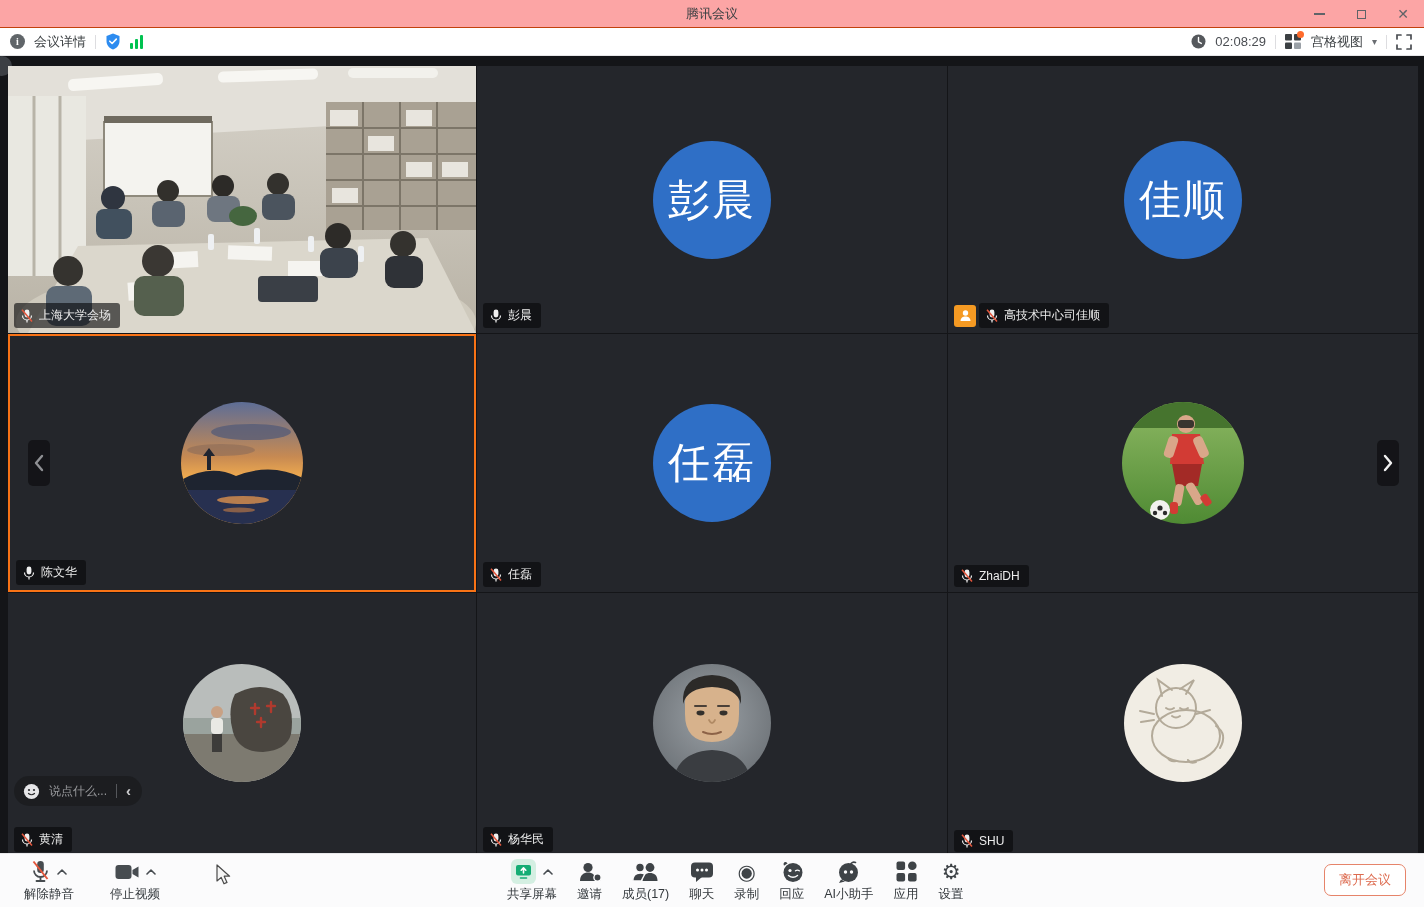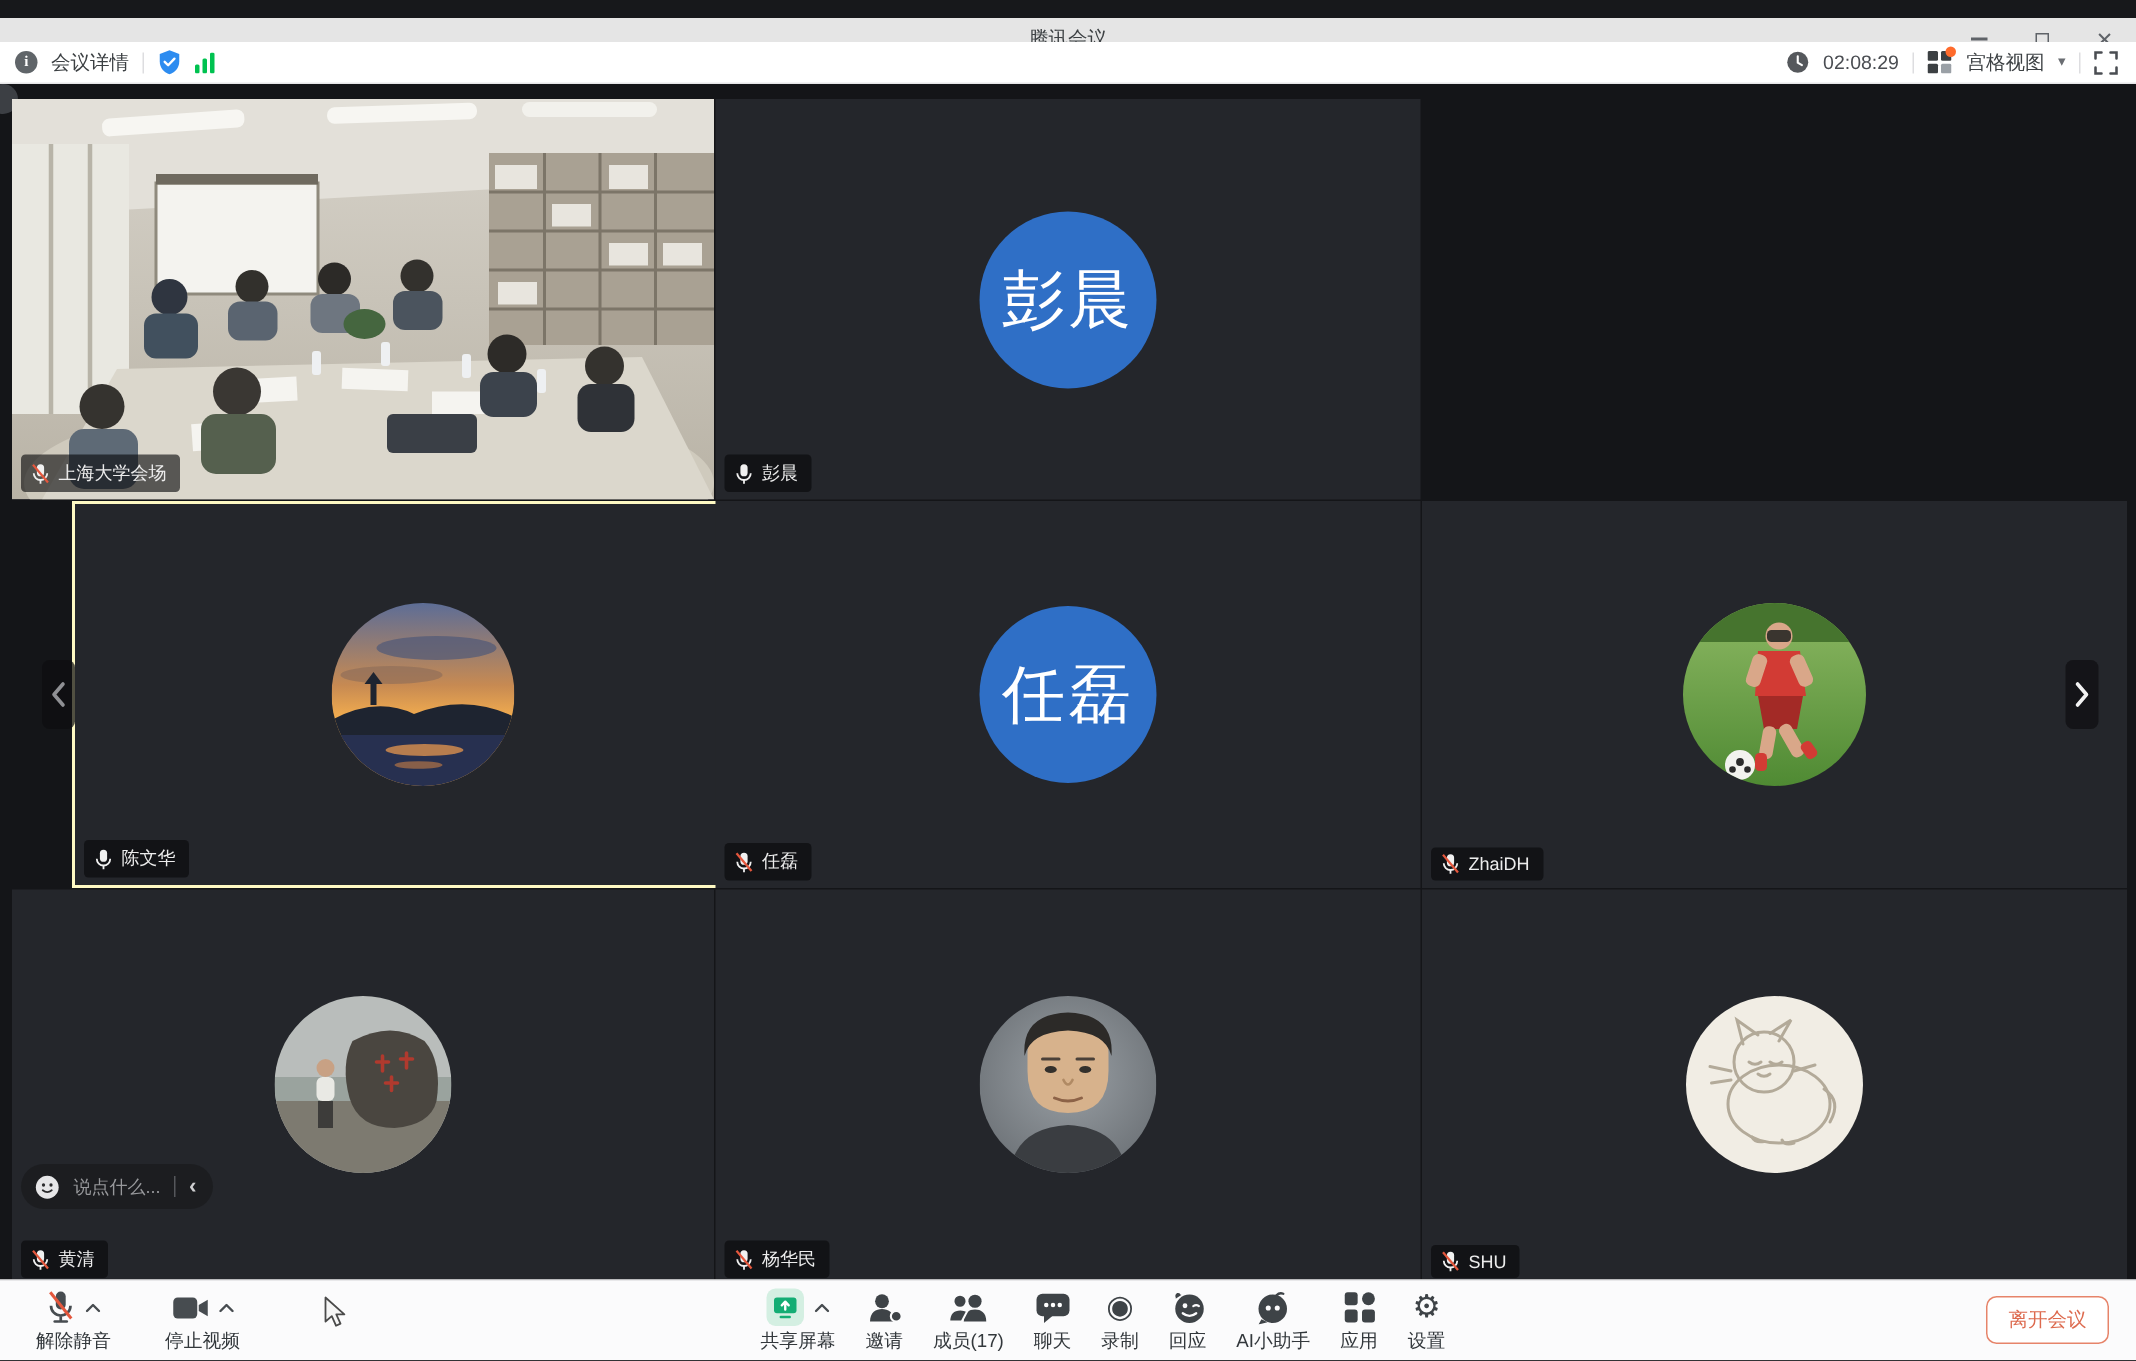--- a/index.html
+++ b/index.html
@@ -1,21 +1,21 @@
 <!DOCTYPE html>
 <html><head>
 <meta charset="utf-8">
 <style>
   * { box-sizing: border-box; margin: 0; padding: 0; }
   html,body { width:1424px; height:907px; overflow:hidden; }
   body { font-family:"Liberation Sans","DejaVu Sans",sans-serif; background:#17181b; }
   .app { position:relative; width:1424px; height:907px; overflow:hidden; background:#17181b; }
 
   
-  .titlebar { position:absolute; left:0; top:0; width:100%; height:28px; background:#e5e5e5; border-bottom:3px solid #c2410c;margin-top:12px; }
+  .titlebar { position:absolute; left:0; top:0; width:100%; height:28px; background:#fca5a5; border-bottom:1px solid #c2410c; }
   .win-title { position:absolute; left:0; right:0; top:0; height:28px; line-height:28px; text-align:center; font-size:13px; color:#3c4043; }
   .win-btns { position:absolute; right:0; top:0; height:28px; display:flex; }
   .win-btn { width:42px; height:28px; display:flex; align-items:center; justify-content:center; color:#555; font-size:13px; cursor:default; }
   .ico-min { width:11px; height:1.5px; background:#5f6368; display:inline-block; }
   .ico-max { width:9px; height:9px; border:1.4px solid #5f6368; display:inline-block; }
   .ico-close { font-size:14px; color:#5f6368; }
 
   
   .subheader { position:absolute; left:0; top:28px; width:100%; height:28px; background:#ffffff; border-bottom:1px solid #e6e6e8; }
   .sh-left { position:absolute; left:10px; top:0; height:27px; display:flex; align-items:center; gap:9px; }
@@ -24,21 +24,21 @@
   .info-circle { width:15px; height:15px; border-radius:50%; background:#606569; color:#fff; font-size:10px; font-weight:bold; display:flex; align-items:center; justify-content:center; font-family:"Liberation Serif",serif; }
   .sh-text { font-size:13px; color:#3c4043; }
   .timer-text { font-size:13px; color:#4a4d52; }
   .caret-down { font-size:10px; color:#6a6d72; }
   .grid-ico-wrap { position:relative; width:17px; height:15px; }
   .notify-dot { position:absolute; right:-2px; top:-3px; width:7px; height:7px; border-radius:50%; }
 
   
   .stage { position:absolute; left:0; top:56px; width:1424px; height:797px; background:#141518; }
   .tile { position:absolute; background:#24262b; overflow:hidden; display:flex; align-items:center; justify-content:center; }
-  .tile.active { border:2px solid #fef9c3;margin-left:40px; }
+  .tile.active { border:2px solid #f97316; }
   .tile-video { position:absolute; inset:0; }
   .avatar { width:118px; height:118px; border-radius:50%; color:#fff; font-size:42px; letter-spacing:2px; display:flex; align-items:center; justify-content:center; }
   .photo-avatar { width:122px; height:122px; border-radius:50%; overflow:hidden; }
   .pill-row { position:absolute; left:6px; bottom:5px; display:flex; align-items:center; gap:3px;text-align:center; }
   .pill { display:flex; align-items:center; gap:6px; background:rgba(8,8,10,.62); color:#ececec; font-size:12px; padding:4px 9px 4px 7px; border-radius:3px; white-space:nowrap; }
   .pill-low { bottom:1px; }
   .badge { width:22px; height:22px; border-radius:3px; display:flex; align-items:center; justify-content:center; }
 
   .nav-arrow { position:absolute; width:22px; height:46px; background:rgba(14,14,16,.72); border-radius:5px; display:flex; align-items:center; justify-content:center; cursor:pointer; }
 
@@ -225,20 +225,40 @@
           <svg width="12" height="14" viewBox="0 0 12 14">
             <rect x="3.6" y="0.5" width="4.8" height="8" rx="2.4" fill="#f0f0f0"></rect>
             <path d="M1.5 6.5a4.5 4.5 0 0 0 9 0" fill="none" stroke="#f0f0f0" stroke-width="1.2"></path>
             <line x1="6" y1="11" x2="6" y2="13.5" stroke="#f0f0f0" stroke-width="1.2"></line>
           </svg>
           <span>彭晨</span>
         </span>
       </div>
     </div>
 
+    <div class="tile" style="left:948px; top:10px; width:470px; height:267px;">
+      <div class="avatar" style="background:#2F6FC6">佳顺</div>
+      <div class="pill-row">
+        <span class="badge" style="background:#F59A23">
+          <svg width="13" height="13" viewBox="0 0 13 13">
+              <circle cx="6.5" cy="4" r="2.7" fill="#fff"></circle>
+              <path d="M1.5 12 C1.5 8.8 4 7.4 6.5 7.4 C9 7.4 11.5 8.8 11.5 12 Z" fill="#fff"></path>
+            </svg>
+        </span>
+        <span class="pill">
+          <svg width="12" height="14" viewBox="0 0 12 14">
+            <rect x="3.6" y="0.5" width="4.8" height="8" rx="2.4" fill="#f0f0f0"></rect>
+            <path d="M1.5 6.5a4.5 4.5 0 0 0 9 0" fill="none" stroke="#f0f0f0" stroke-width="1.2"></path>
+            <line x1="6" y1="11" x2="6" y2="13.5" stroke="#f0f0f0" stroke-width="1.2"></line>
+            <line x1="1" y1="0.8" x2="11" y2="12.6" stroke="#E4573D" stroke-width="1.5"></line>
+          </svg>
+          <span>高技术中心司佳顺</span>
+        </span>
+      </div>
+    </div>
 
     <div class="tile active" style="left:8px; top:278px; width:468px; height:258px;">
       <div class="photo-avatar">
         <svg width="122" height="122" viewBox="0 0 122 122">
           <defs>
             <linearGradient id="sunsky" x1="0" y1="0" x2="0" y2="1">
               <stop offset="0" stop-color="#5d6d96"></stop>
                 <stop offset="0.45" stop-color="#c78a52"></stop>
                 <stop offset="0.62" stop-color="#f0ab4f"></stop>
             </linearGradient>

